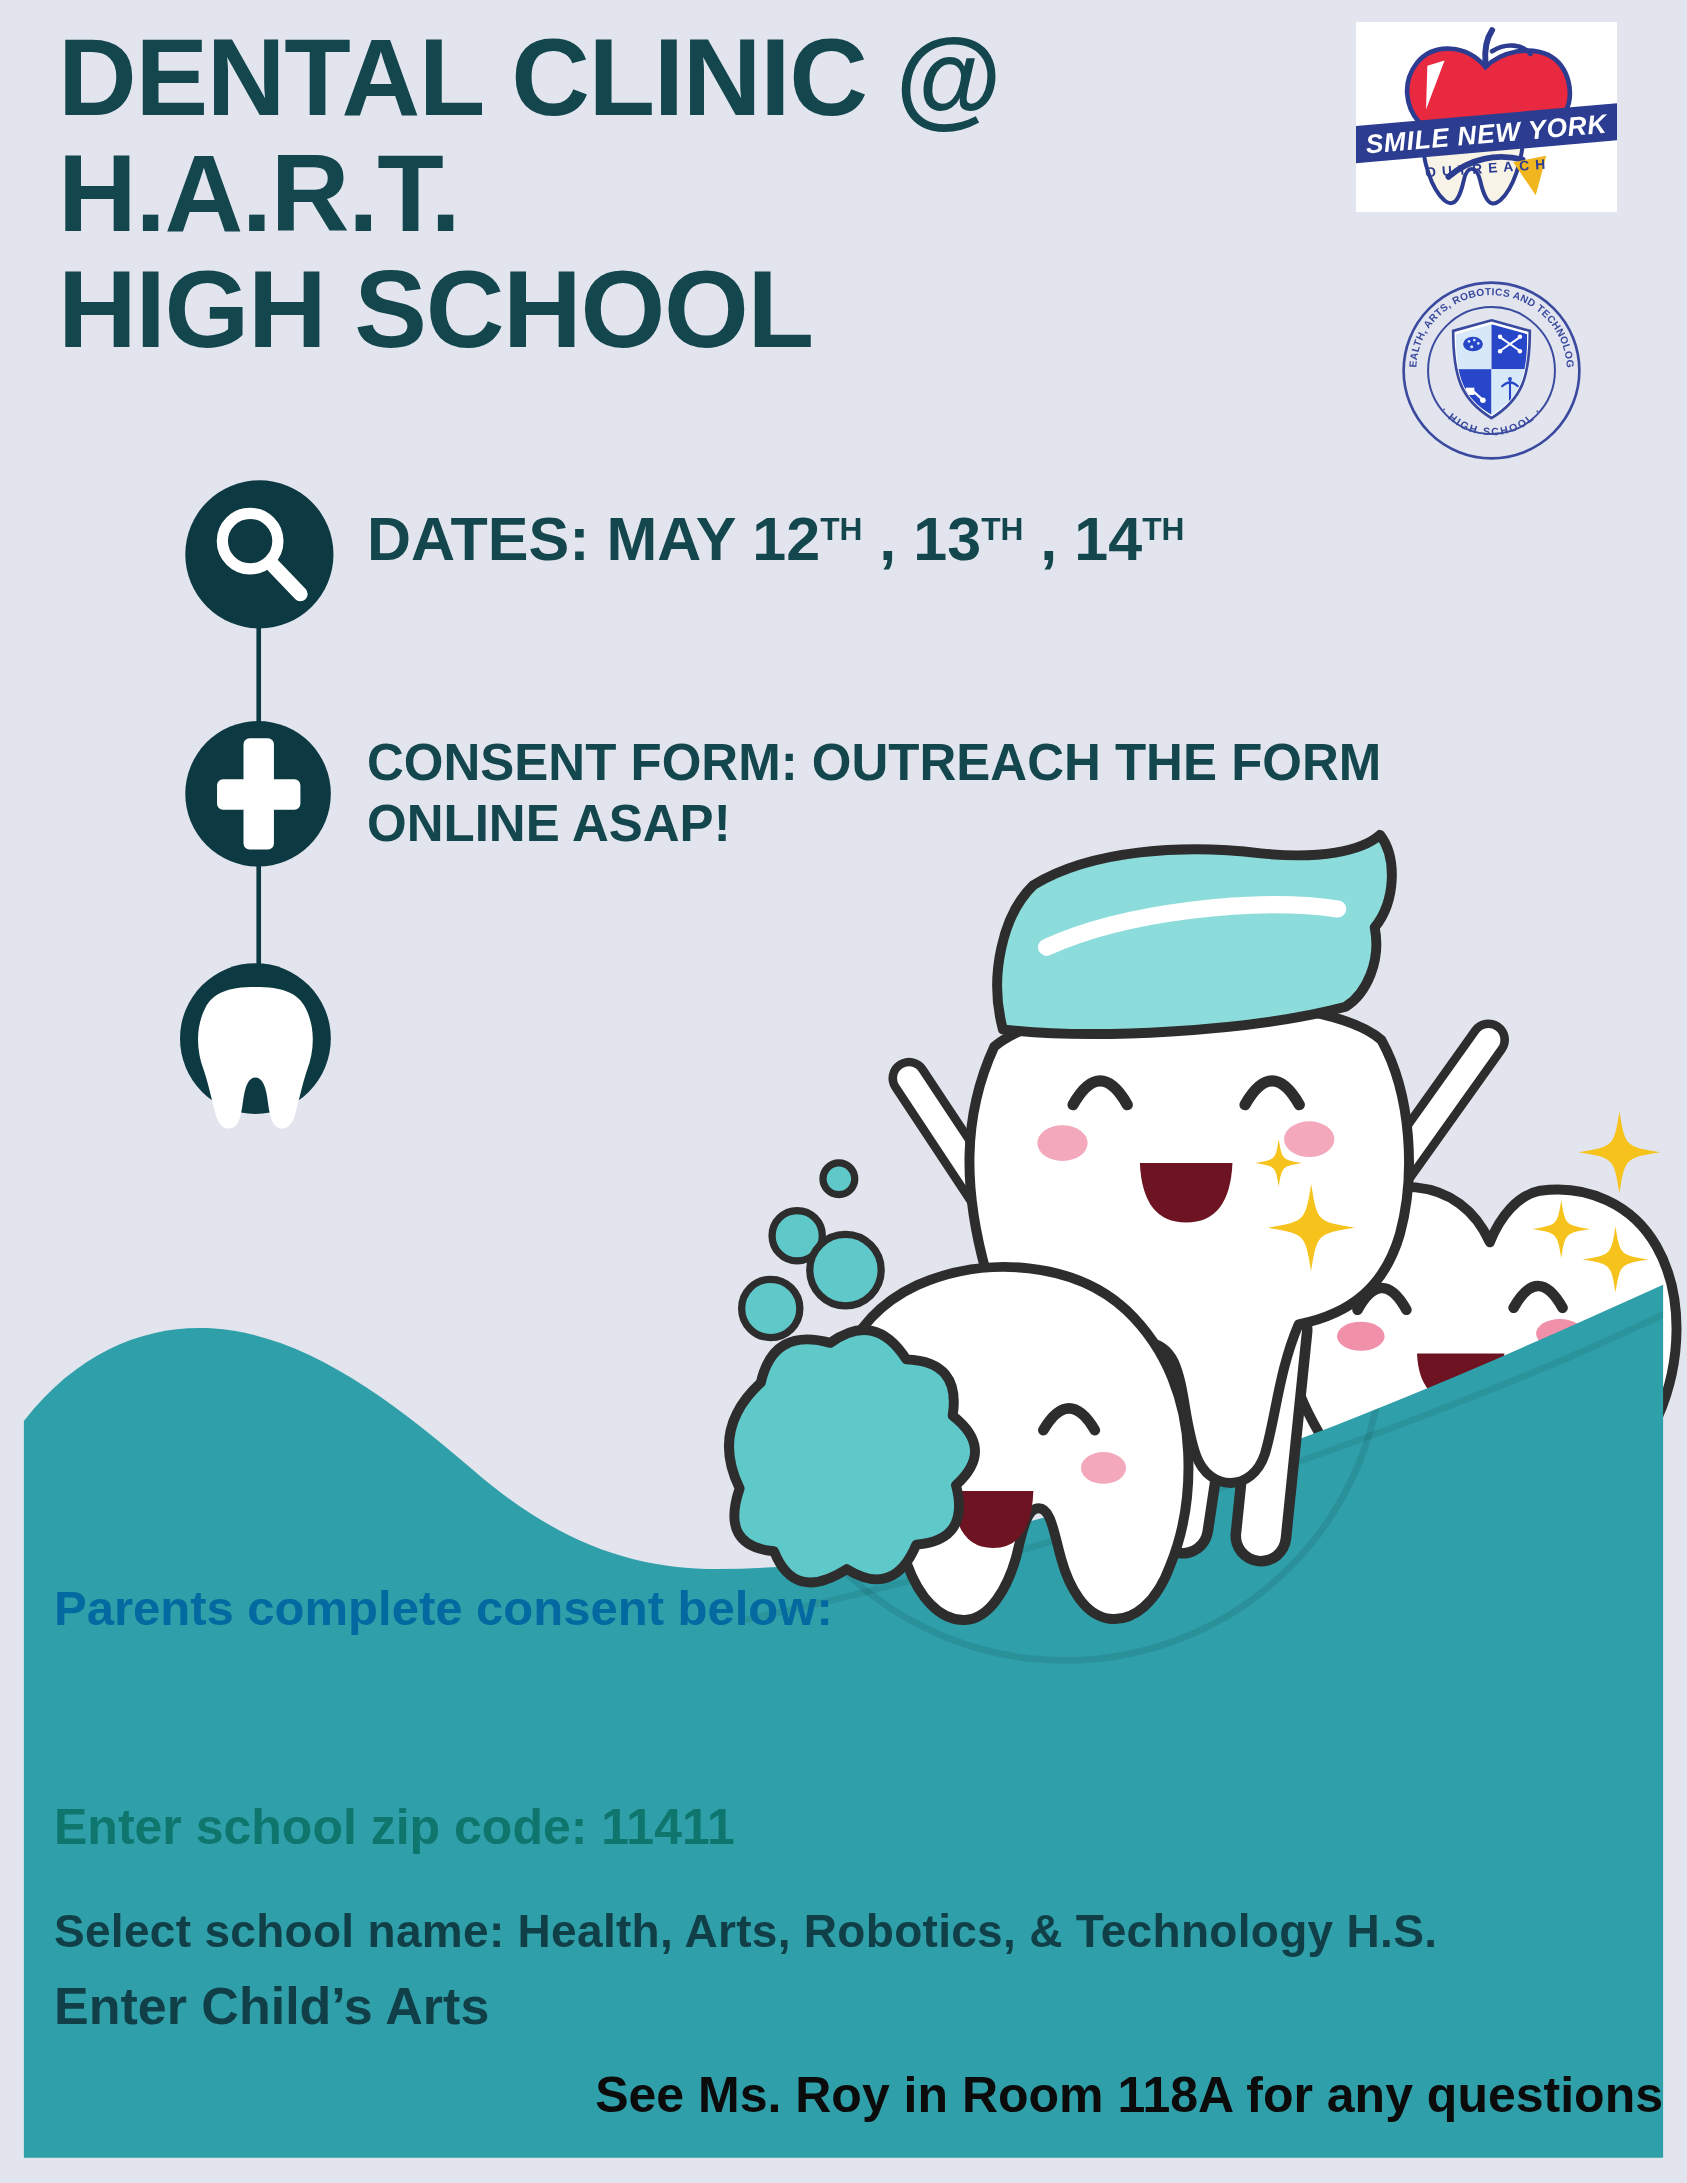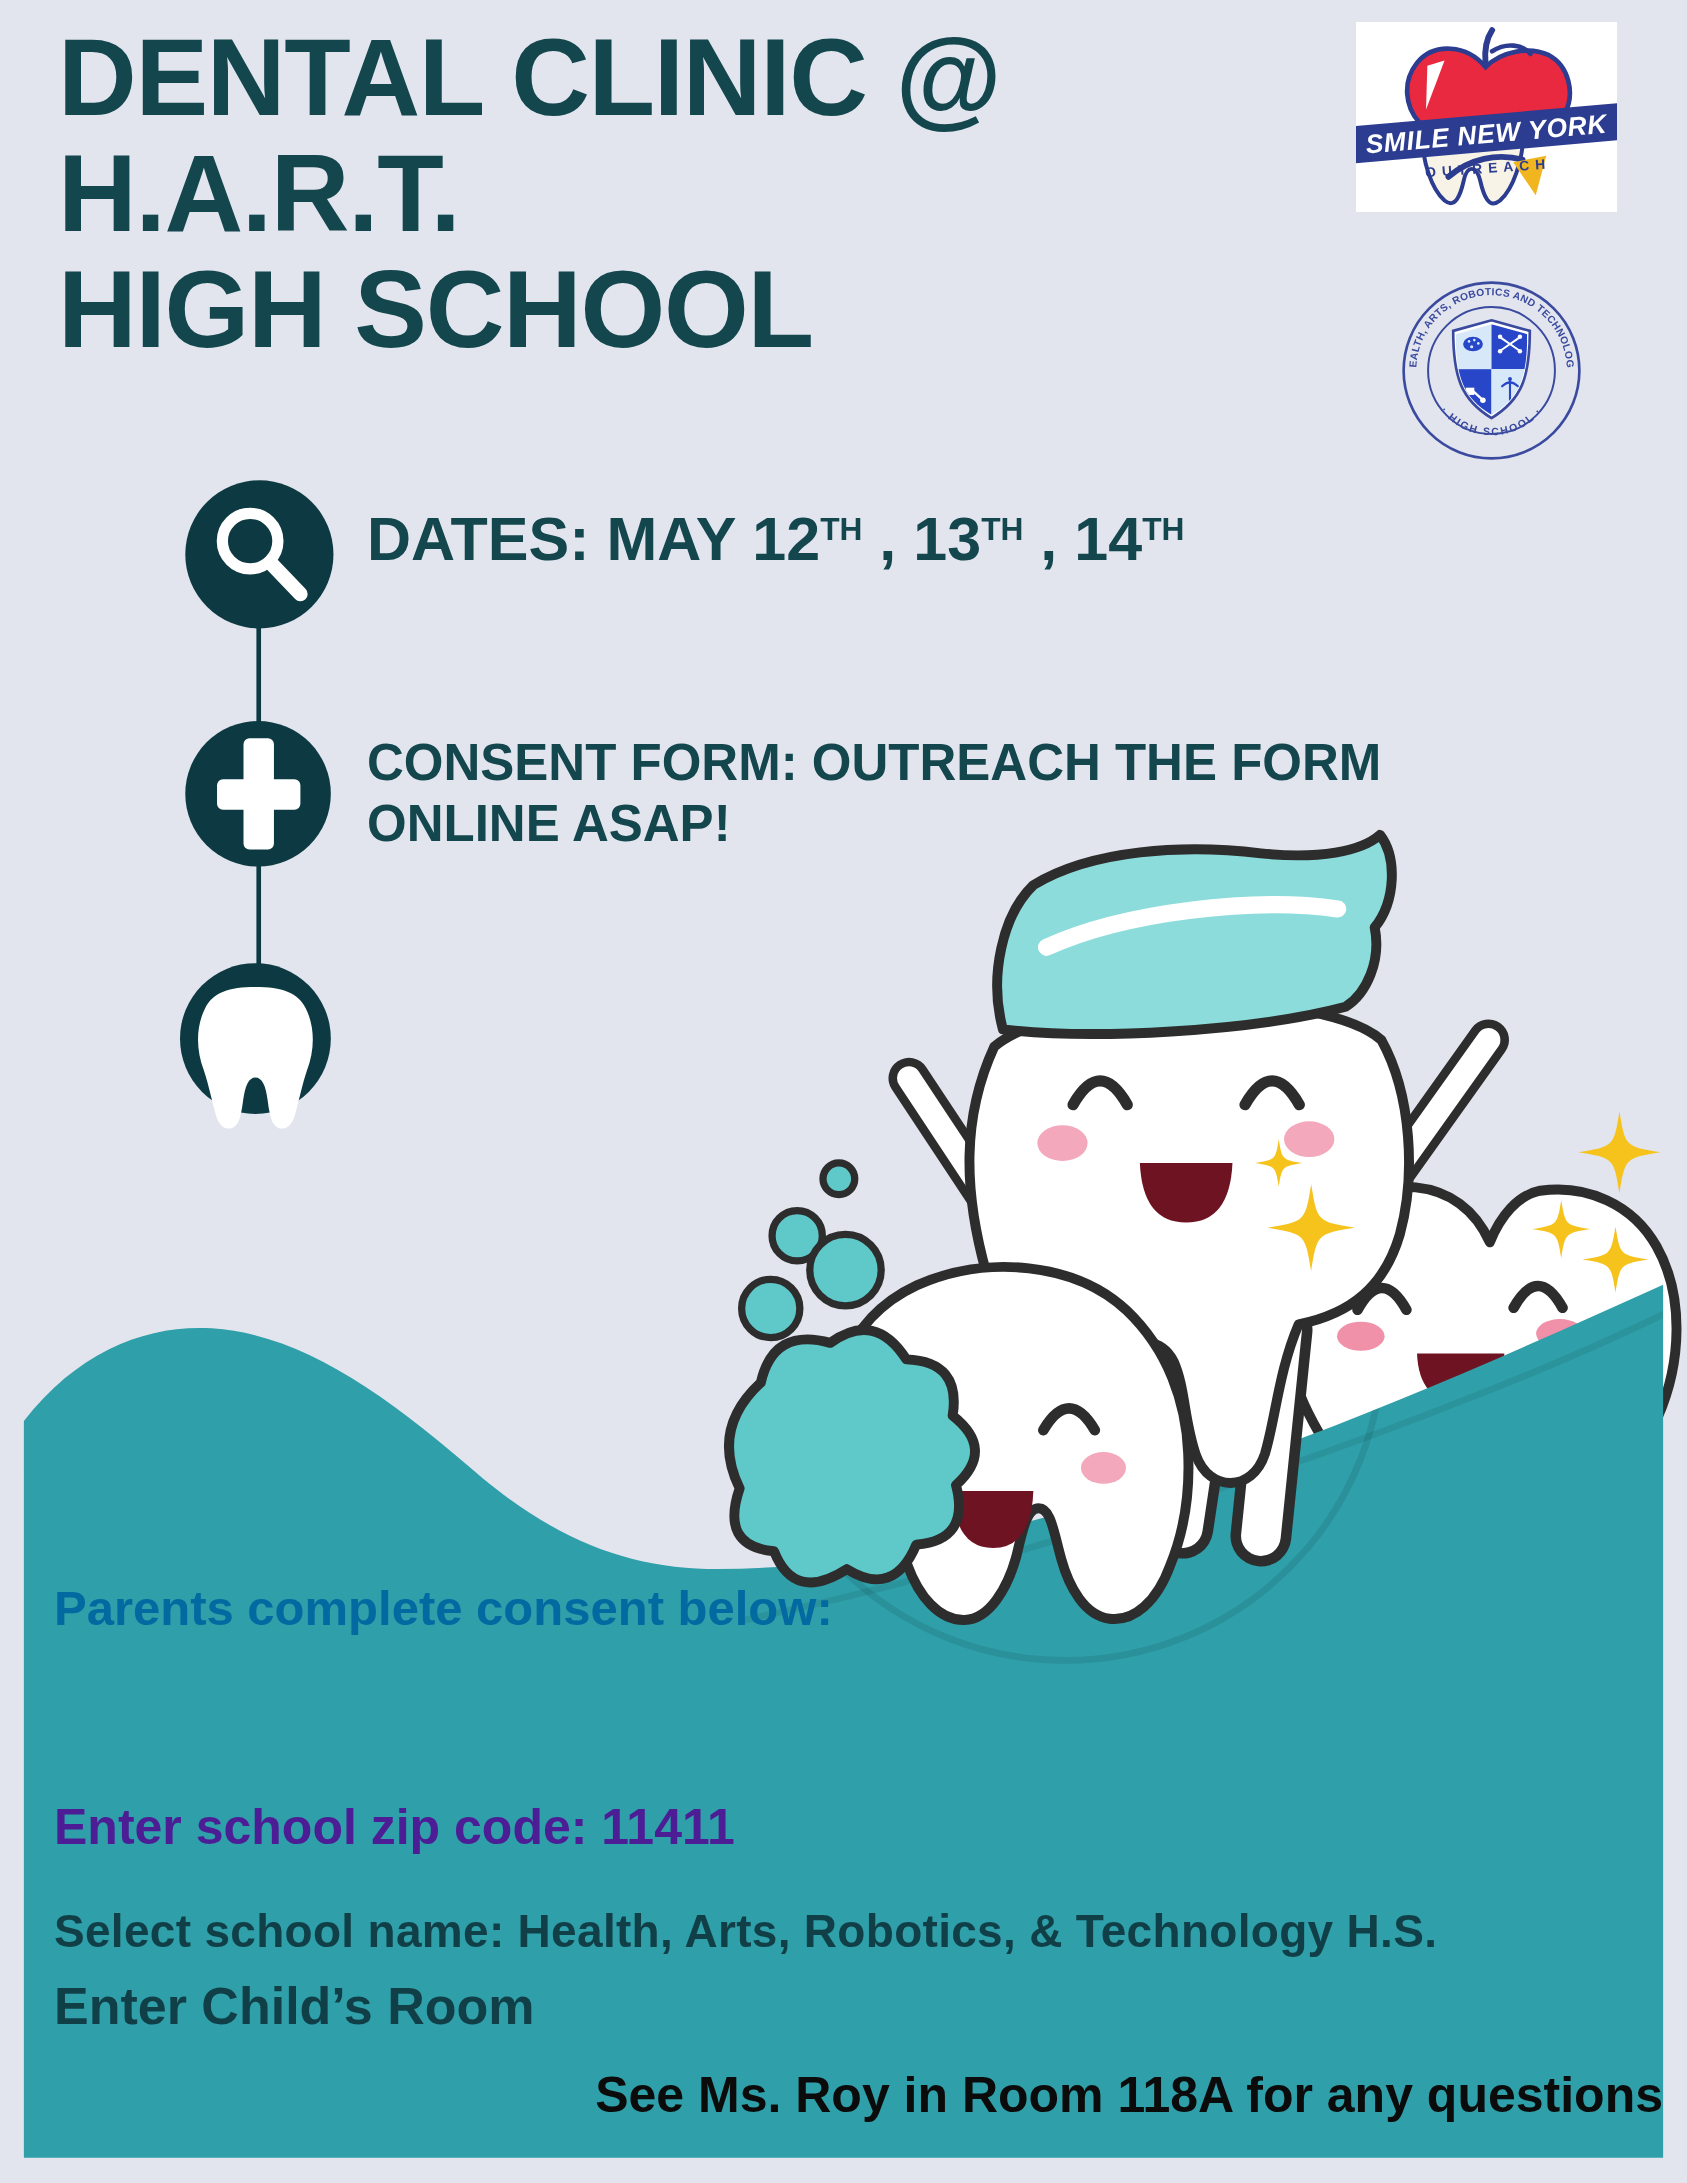--- a/index.html
+++ b/index.html
@@ -25,21 +25,21 @@
   .consent{left:367px;top:732px;font-size:51px;line-height:1.2;}
 
   
   .illus{position:absolute;left:0;top:0;width:1687px;height:2183px;}
 
   
   .ptext{position:absolute;white-space:nowrap;font-weight:800;}
   .p-head{left:54px;top:1580px;font-size:49px;color:#0369a1;}
   .p-url{left:54px;top:1673px;font-size:58px;color:#113f48;text-decoration:underline;
          text-decoration-thickness:9.3px;text-underline-offset:17px;text-decoration-skip-ink:all;}
-  .p-zip{left:54px;top:1798px;font-size:50px;color:#4c1d95;}
+  .p-zip{left:54px;top:1798px;font-size:50px;color:#0f766e;}
   .p-school{left:54px;top:1904px;font-size:46px;color:#113f48;letter-spacing:0.3px;}
   .p-child{left:54px;top:1976px;font-size:52px;color:#113f48;}
   .p-footer{left:24px;top:2066px;width:1639px;text-align:right;font-size:50px;color:#0b0b0b;}
 </style>
 </head>
 <body>
 
 <div class="page">
 
   <h1 class="title" style="margin:0">
@@ -227,17 +227,17 @@
       <use href="#sparkle" transform="translate(1982 1856) scale(66)"></use>
       <use href="#sparkle" transform="translate(2448 1742) scale(62)"></use>
       <use href="#sparkle" transform="translate(2360 1858) scale(44)"></use>
       <use href="#sparkle" transform="translate(2442 1904) scale(50)"></use>
     </g>
   </svg>
 
   <div class="ptext p-head">Parents complete consent below:</div>
   <div class="ptext p-zip">Enter school zip code: 11411</div>
   <div class="ptext p-school">Select school name: Health, Arts, Robotics, &amp; Technology H.S.</div>
-  <div class="ptext p-child">Enter Child’s Room</div>
+  <div class="ptext p-child">Enter Child’s Arts</div>
   <div class="ptext p-footer">See Ms. Roy in Room 118A for any questions</div>
 
 </div>
 
 
 </body></html>

